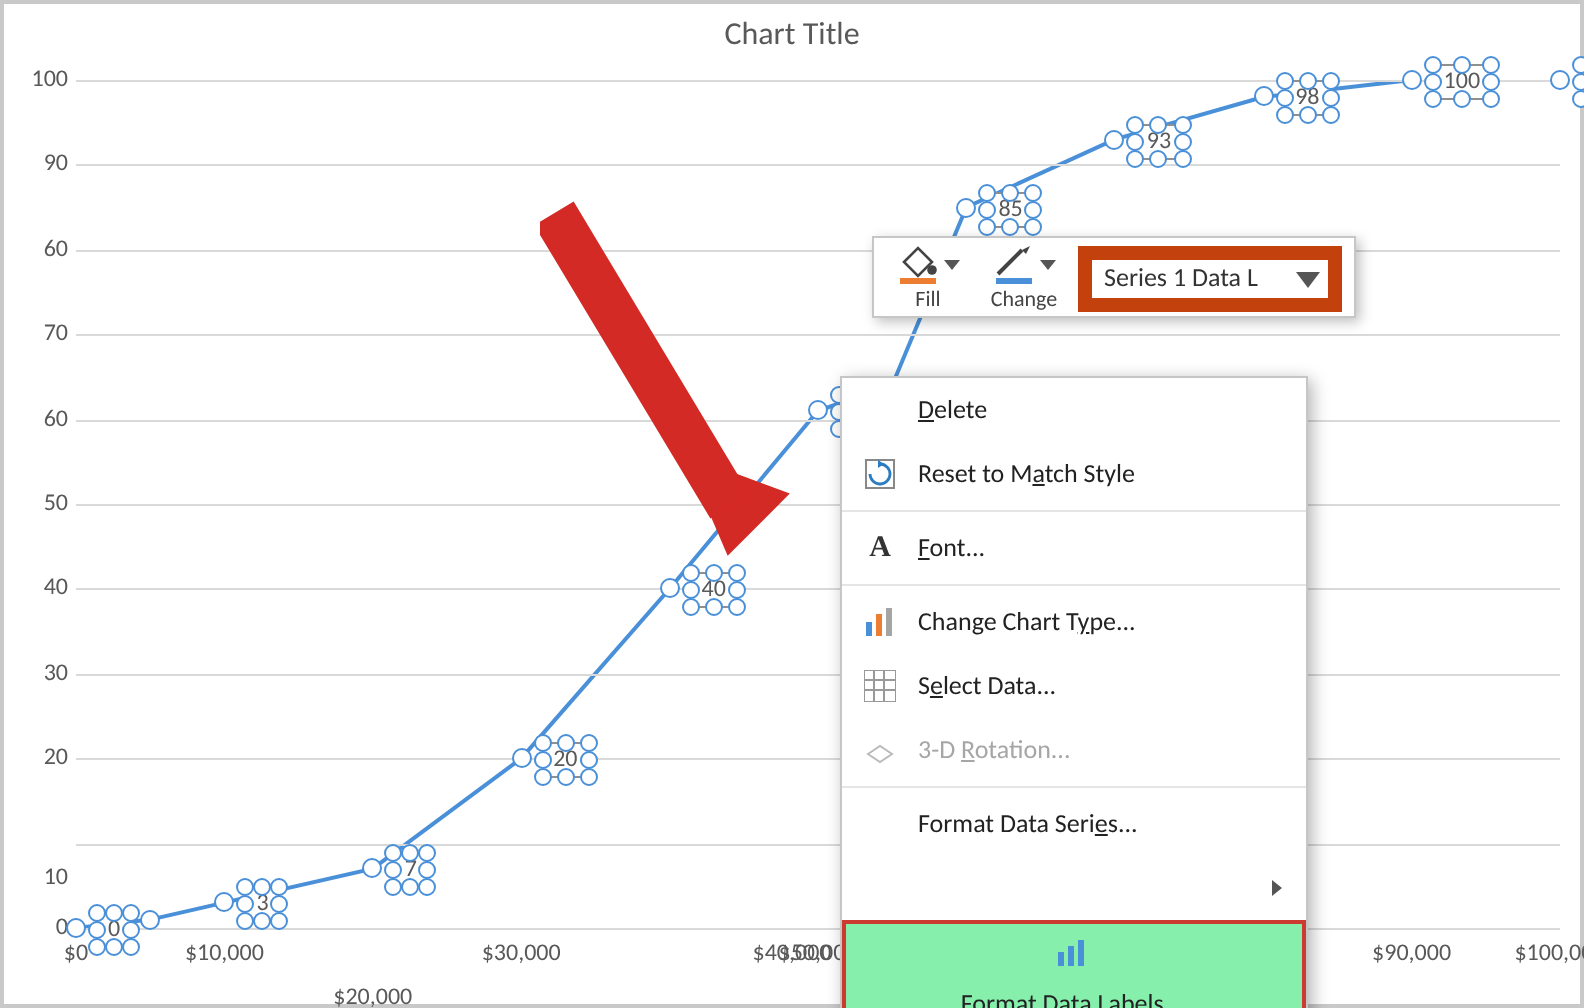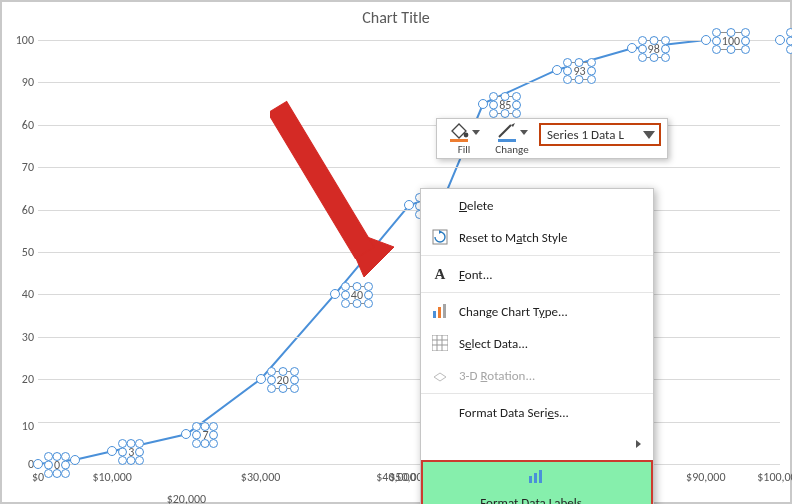--- a/index.html
+++ b/index.html
@@ -124,21 +124,21 @@
   .mini-toolbar .tb-btn .ic {
     height: 20px;
     display: flex;
     align-items: center;
     justify-content: center;
   }
   .mini-toolbar .drop-caret {
     width:0;height:0;border-left:4px solid transparent;border-right:4px solid transparent;border-top:5px solid #555;display:inline-block;margin-left:2px;margin-bottom:1px;
   }
   .series-box {
-    border: 2px solid #c2410c;
+    border: 7px solid #c2410c;
     padding: 2px 16px 2px 6px;
     font-size: 13px;
     color:#333;
     position: relative;
     width: 96px;
     white-space: nowrap;
     overflow: hidden;
   }
   .series-box .caret {
     position:absolute; right:4px; top:50%; transform:translateY(-50%);
@@ -187,21 +187,21 @@
   <div class="chart-title">Chart Title</div>
 
   <div class="plot" id="plot">
 
     <svg class="lines" id="linesvg" width="742" height="424">
         <path d="M 0.0 424.0 L 37.1 419.8 L 74.2 411.3 L 148.4 394.3 L 222.6 339.2 L 296.8 254.4 L 371.0 165.4 L 408.1 152.6 L 445.2 63.6 L 519.4 29.7 L 593.6 8.5 L 667.8 0.0 L 742.0 0.0" fill="none" stroke="#4a90d9" stroke-width="2"></path>
       </svg>
   <div class="gridline-h" style="top: 424px;"></div>
       <div class="y-tick-label" style="top: 424px;">0</div>
       <div class="gridline-h" style="top: 381.6px;"></div>
-      <div class="y-tick-label" style="top: 386px;">10</div>
+      <div class="y-tick-label" style="top: 399px;">10</div>
       <div class="gridline-h" style="top: 339.2px;"></div>
       <div class="y-tick-label" style="top: 339.2px;">20</div>
       <div class="gridline-h" style="top: 296.8px;"></div>
       <div class="y-tick-label" style="top: 296.8px;">30</div>
       <div class="gridline-h" style="top: 254.4px;"></div>
       <div class="y-tick-label" style="top: 254.4px;">40</div>
       <div class="gridline-h" style="top: 212px;"></div>
       <div class="y-tick-label" style="top: 212px;">50</div>
       <div class="gridline-h" style="top: 169.6px;"></div>
       <div class="y-tick-label" style="top: 169.6px;">60</div>

